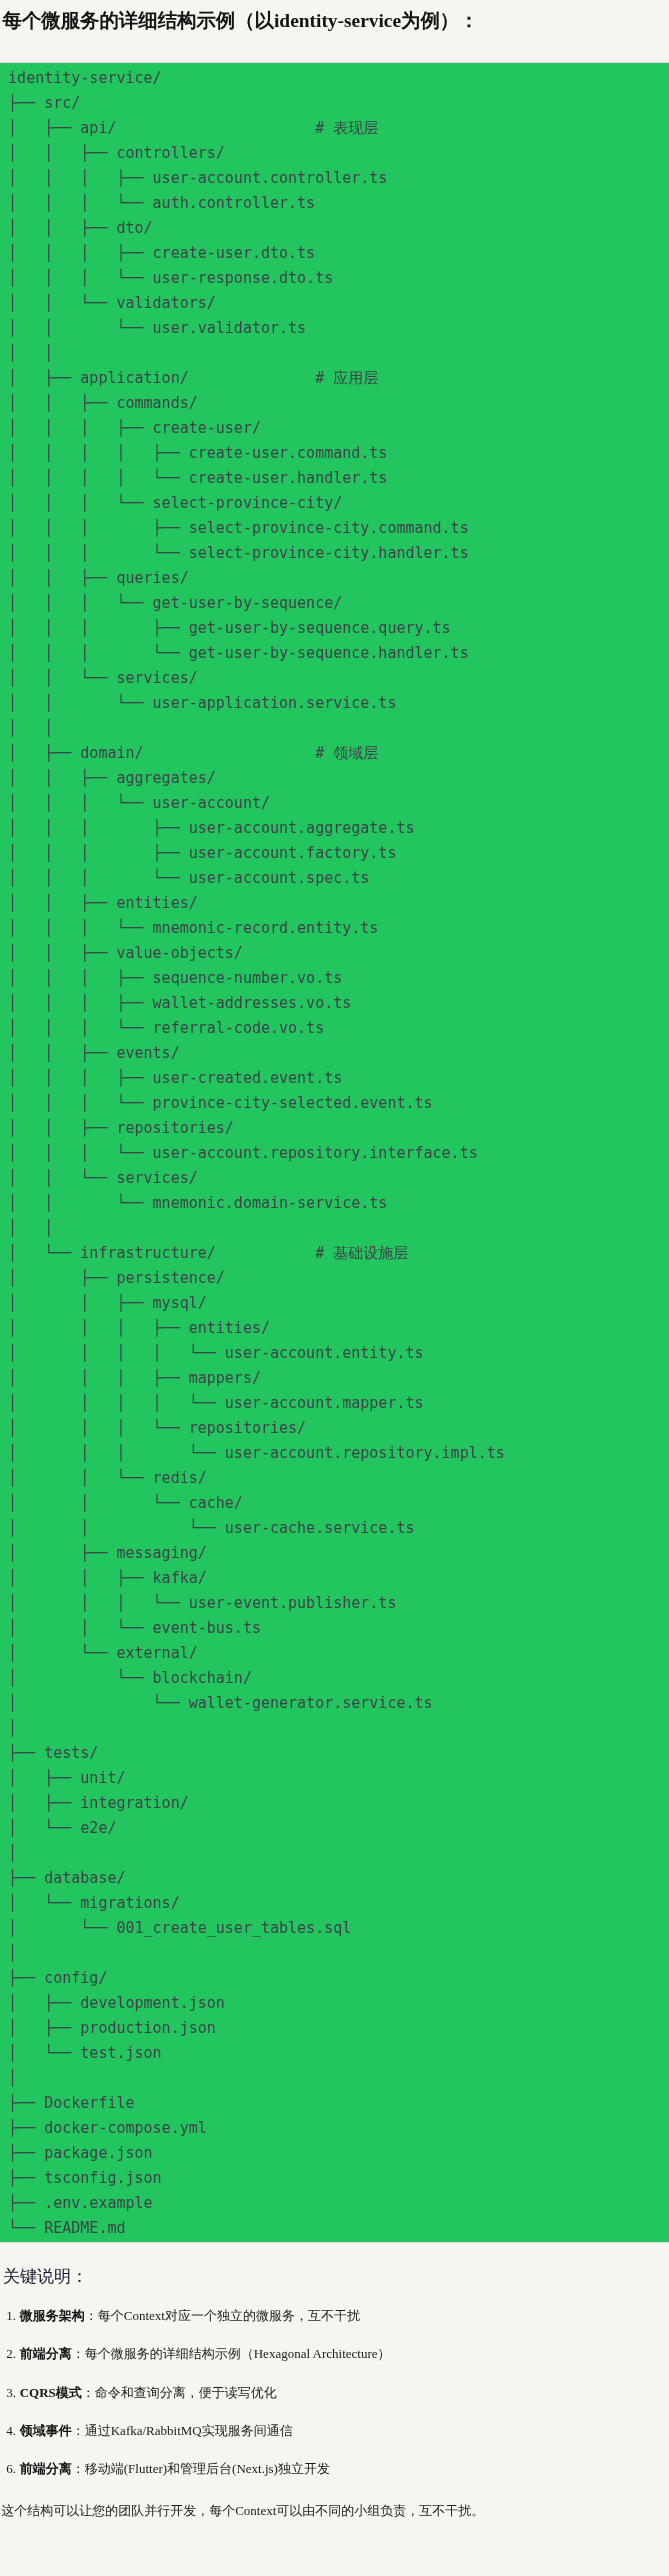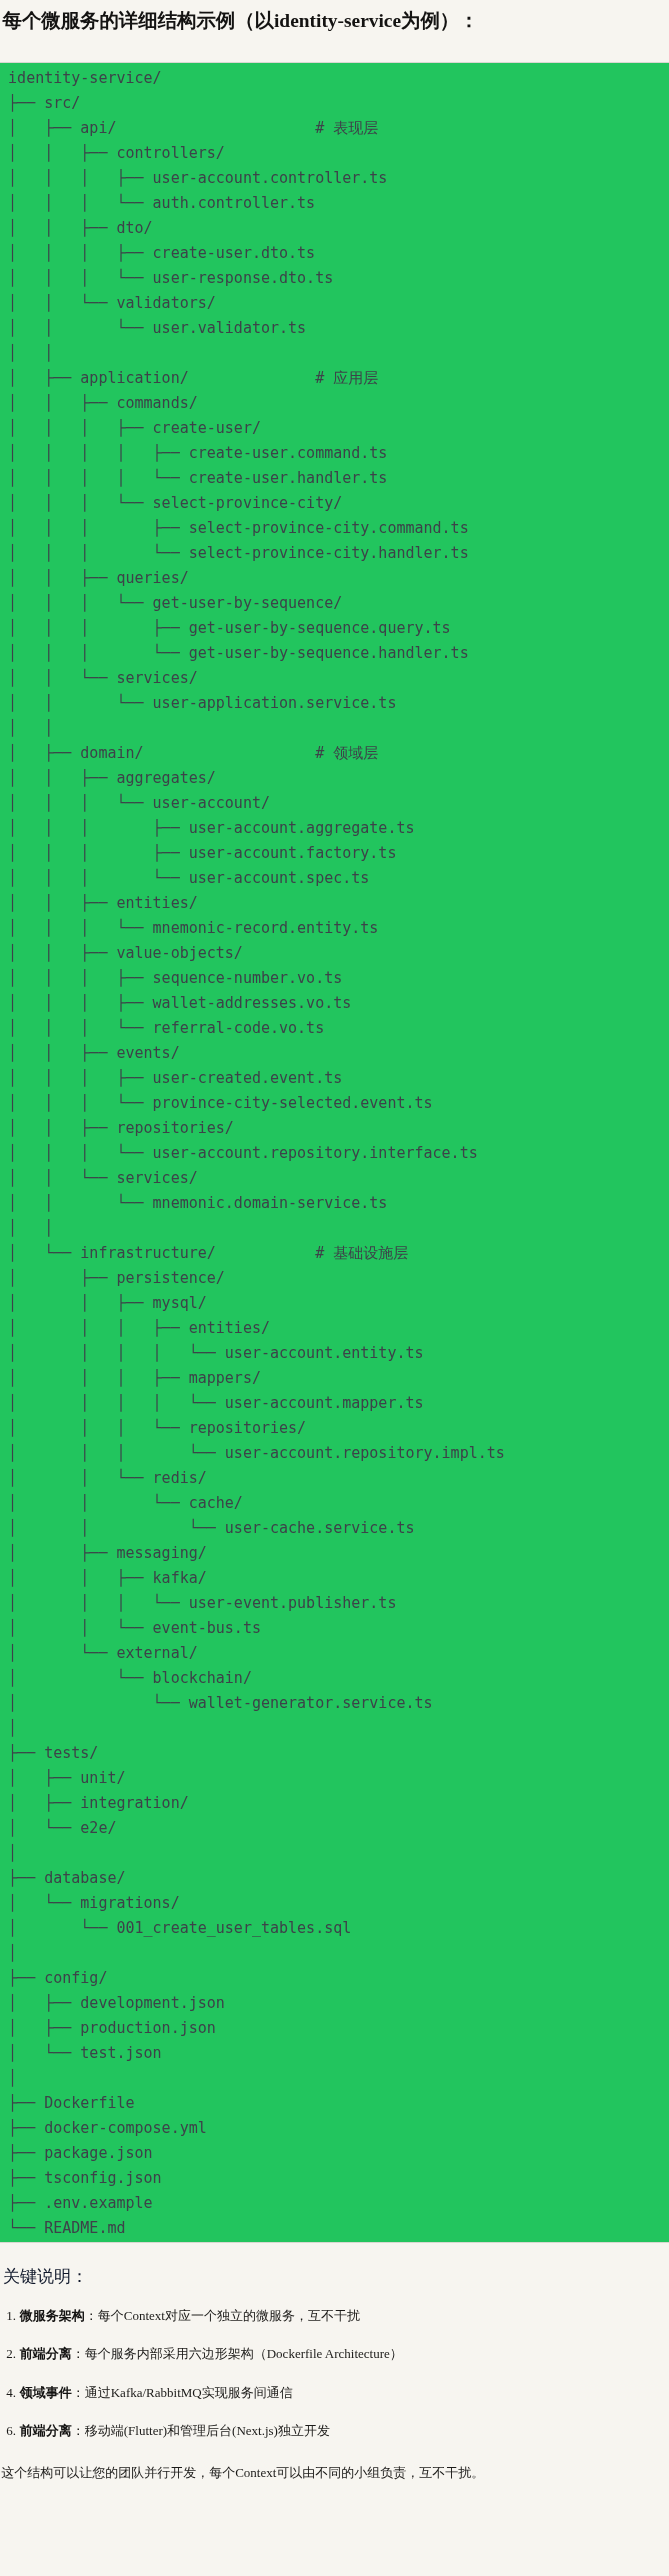--- a/index.html
+++ b/index.html
@@ -152,21 +152,24 @@
 
 <div class="notes">
   <h2 class="notes-heading">关键说明：</h2>
 
   <ol class="notes-list">
 
   <li>
       <span class="item-num">1.</span><span class="item-term">微服务架构</span><span class="item-text">：每个Context对应一个独立的微服务，互不干扰</span>
     </li>
       <li>
-      <span class="item-num">2.</span><span class="item-term">前端分离</span><span class="item-text">：每个服务内部采用六边形架构（Dockerfile Architecture）</span>
+      <span class="item-num">2.</span><span class="item-term">前端分离</span><span class="item-text">：每个微服务的详细结构示例（Hexagonal Architecture）</span>
+    </li>
+      <li>
+      <span class="item-num">3.</span><span class="item-term">CQRS模式</span><span class="item-text">：命令和查询分离，便于读写优化</span>
     </li>
       <li>
       <span class="item-num">4.</span><span class="item-term">领域事件</span><span class="item-text">：通过Kafka/RabbitMQ实现服务间通信</span>
     </li>
       <li>
       <span class="item-num">6.</span><span class="item-term">前端分离</span><span class="item-text">：移动端(Flutter)和管理后台(Next.js)独立开发</span>
     </li>
     </ol>
 
   <p class="closing">这个结构可以让您的团队并行开发，每个Context可以由不同的小组负责，互不干扰。</p>

